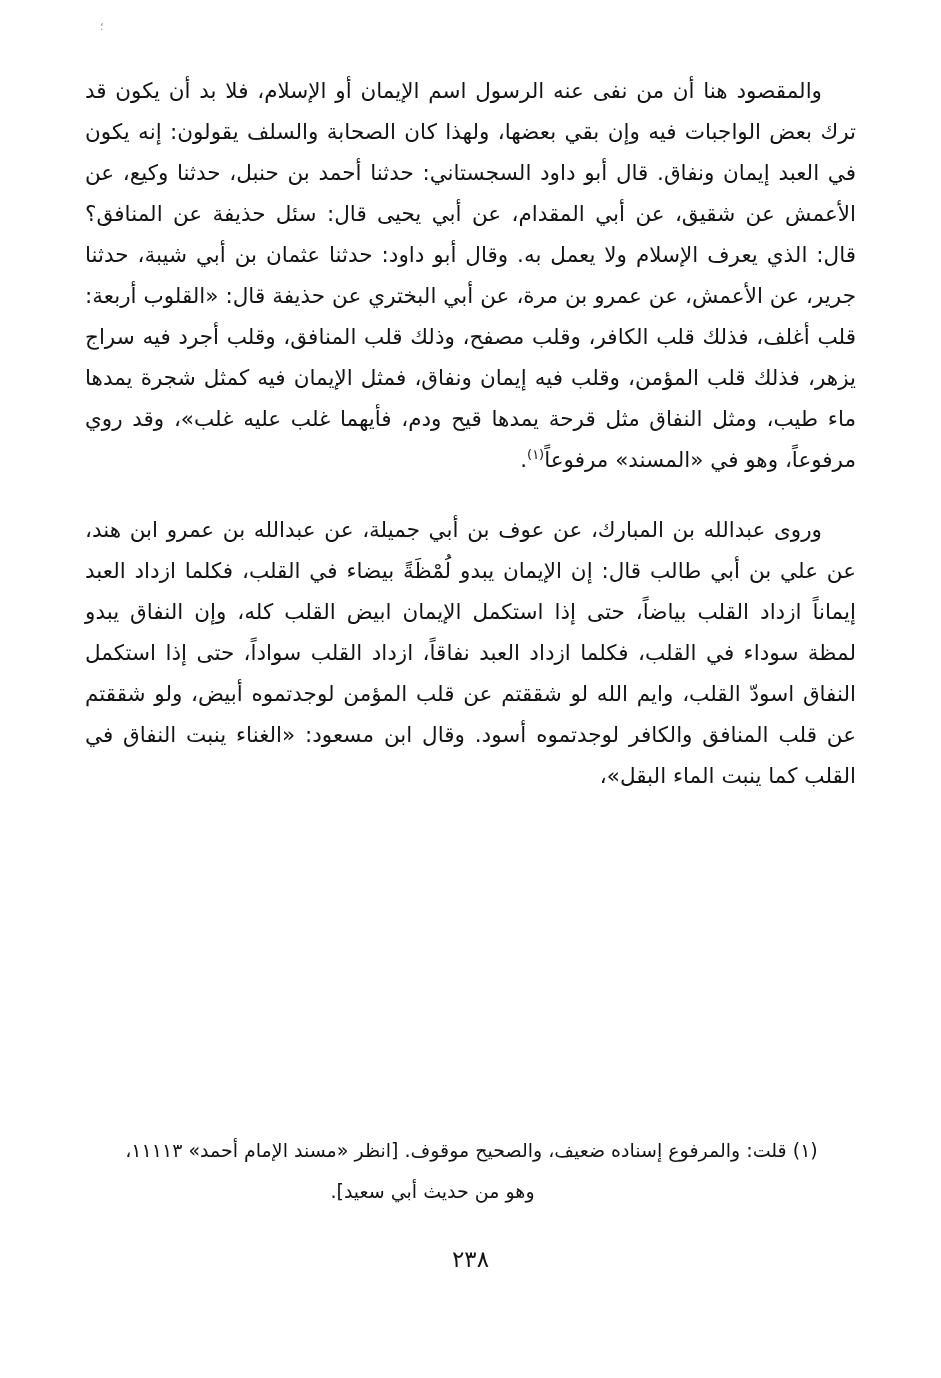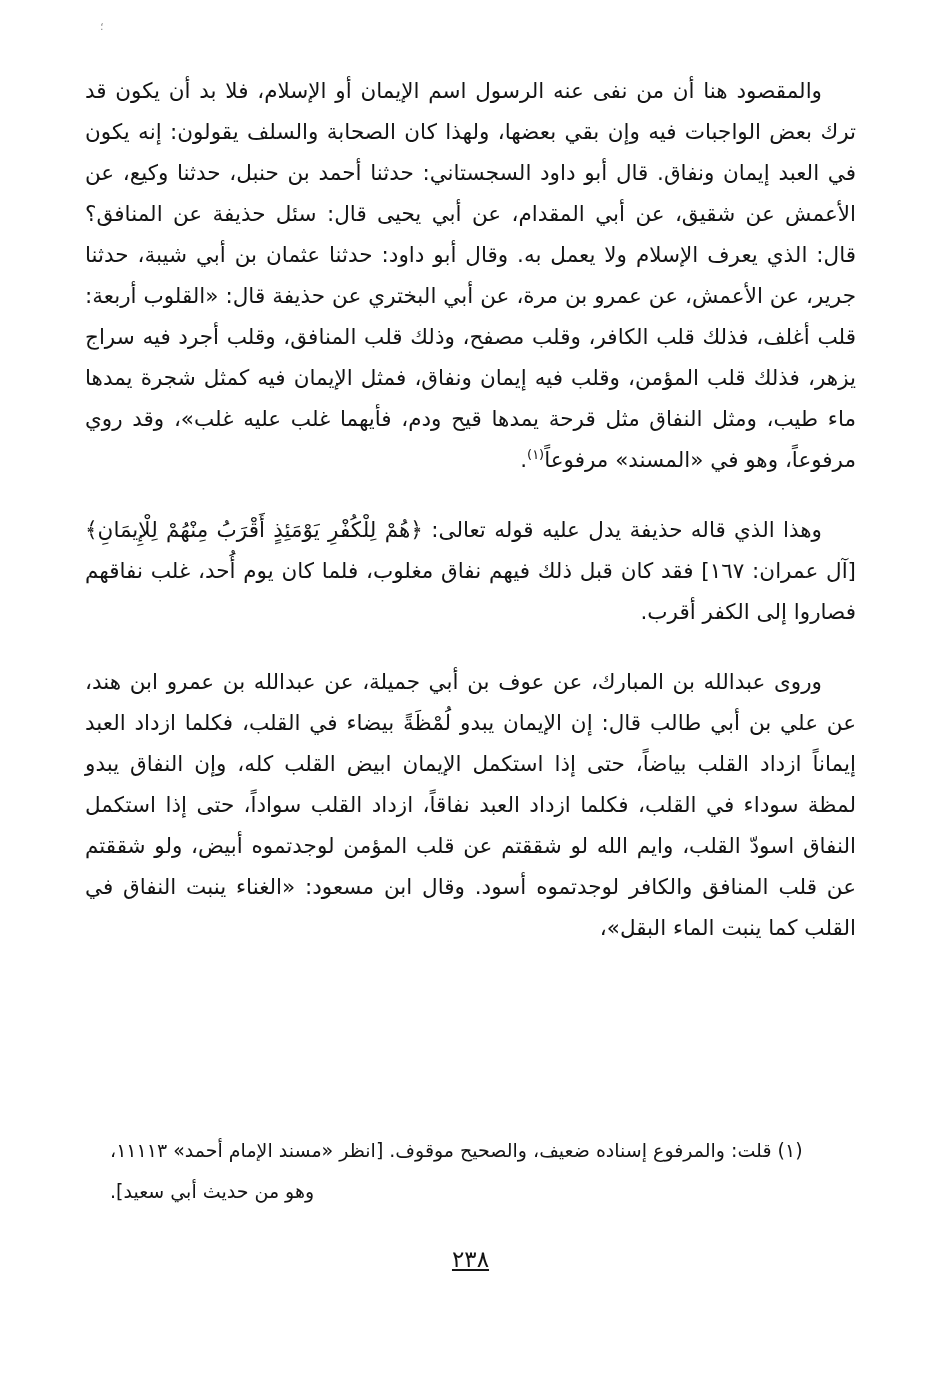--- a/index.html
+++ b/index.html
@@ -42,47 +42,45 @@
     vertical-align: super;
     line-height: 0;
   }
   .footnote {
     position: absolute;
     top: 1130px;
     right: 108px;
     left: 110px;
     font-size: 19px;
     line-height: 41px;
-    text-align: left;
+    text-align: center;
     padding-right: 78px;
     text-indent: -78px;
   }
   .page-number {
     position: absolute;
     top: 1246px;
     left: 0;
     width: 100%;
     text-align: center;
     font-size: 23px;
     color: #141414;
-    text-decoration: underline;
   }
 </style>
 </head>
 <body>
 
 <div class="page">
 
   <div class="corner-mark">؛</div>
 
   <main class="text-block">
 
     <p class="para"><span>والمقصود هنا أن من نفى عنه الرسول اسم الإيمان أو الإسلام، فلا بد أن يكون قد ترك بعض الواجبات فيه وإن بقي بعضها، ولهذا كان الصحابة والسلف يقولون: إنه يكون في العبد إيمان ونفاق. قال أبو داود السجستاني: حدثنا أحمد بن حنبل، حدثنا وكيع، عن الأعمش عن شقيق، عن أبي المقدام، عن أبي يحيى قال: سئل حذيفة عن المنافق؟ قال: الذي يعرف الإسلام ولا يعمل به. وقال أبو داود: حدثنا عثمان بن أبي شيبة، حدثنا جرير، عن الأعمش، عن عمرو بن مرة، عن أبي البختري عن حذيفة قال: «القلوب أربعة: قلب أغلف، فذلك قلب الكافر، وقلب مصفح، وذلك قلب المنافق، وقلب أجرد فيه سراج يزهر، فذلك قلب المؤمن، وقلب فيه إيمان ونفاق، فمثل الإيمان فيه كمثل شجرة يمدها ماء طيب، ومثل النفاق مثل قرحة يمدها قيح ودم، فأيهما غلب عليه غلب»، وقد روي مرفوعاً، وهو في «المسند» مرفوعاً</span><sup class="fn-ref">(١)</sup><span>.</span></p>
 
-    <p class="para">وهذا الذي قاله حذيفة يدل عليه قوله تعالى: ﴿هُمْ لِلْكُفْرِ يَوْمَئِذٍ أَقْرَبُ مِنْهُمْ لِلْإِيمَانِ﴾ [آل عمران: ١٦٧] فقد كان قبل ذلك فيهم نفاق مغلوب، فلما كان يوم أُحد، غلب نفاقهم فصاروا إلى الكفر أقرب.</p>
 
     <p class="para">وروى عبدالله بن المبارك، عن عوف بن أبي جميلة، عن عبدالله بن عمرو ابن هند، عن علي بن أبي طالب قال: إن الإيمان يبدو لُمْظَةً بيضاء في القلب، فكلما ازداد العبد إيماناً ازداد القلب بياضاً، حتى إذا استكمل الإيمان ابيض القلب كله، وإن النفاق يبدو لمظة سوداء في القلب، فكلما ازداد العبد نفاقاً، ازداد القلب سواداً، حتى إذا استكمل النفاق اسودّ القلب، وايم الله لو شققتم عن قلب المؤمن لوجدتموه أبيض، ولو شققتم عن قلب المنافق والكافر لوجدتموه أسود. وقال ابن مسعود: «الغناء ينبت النفاق في القلب كما ينبت الماء البقل»،</p>
 
   </main>
 
   <div class="footnote">(١) قلت: والمرفوع إسناده ضعيف، والصحيح موقوف. [انظر «مسند الإمام أحمد» ١١١١٣، وهو من حديث أبي سعيد].</div>
 
   <div class="page-number">٢٣٨</div>
 
 </div>

